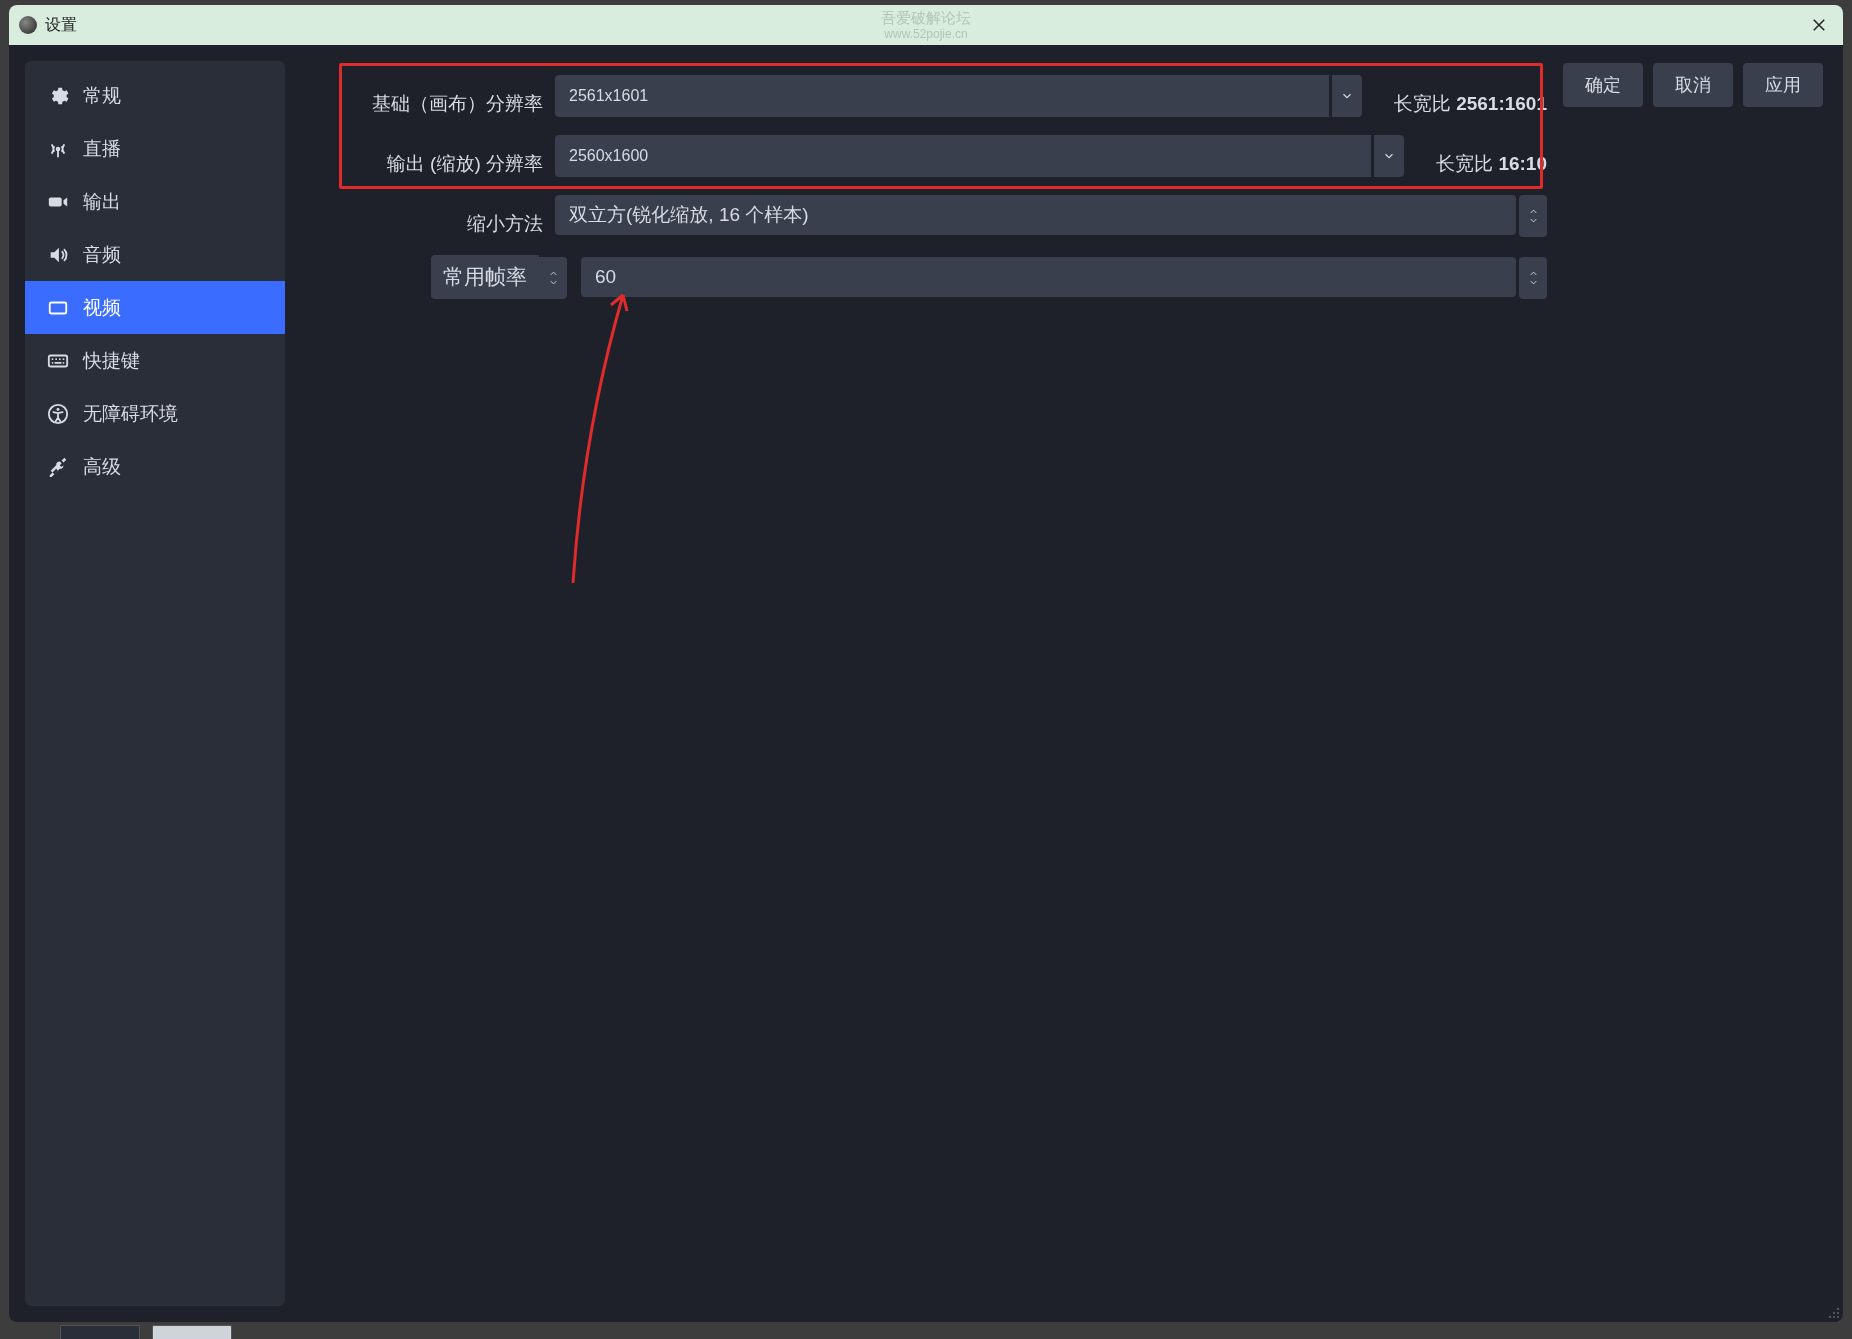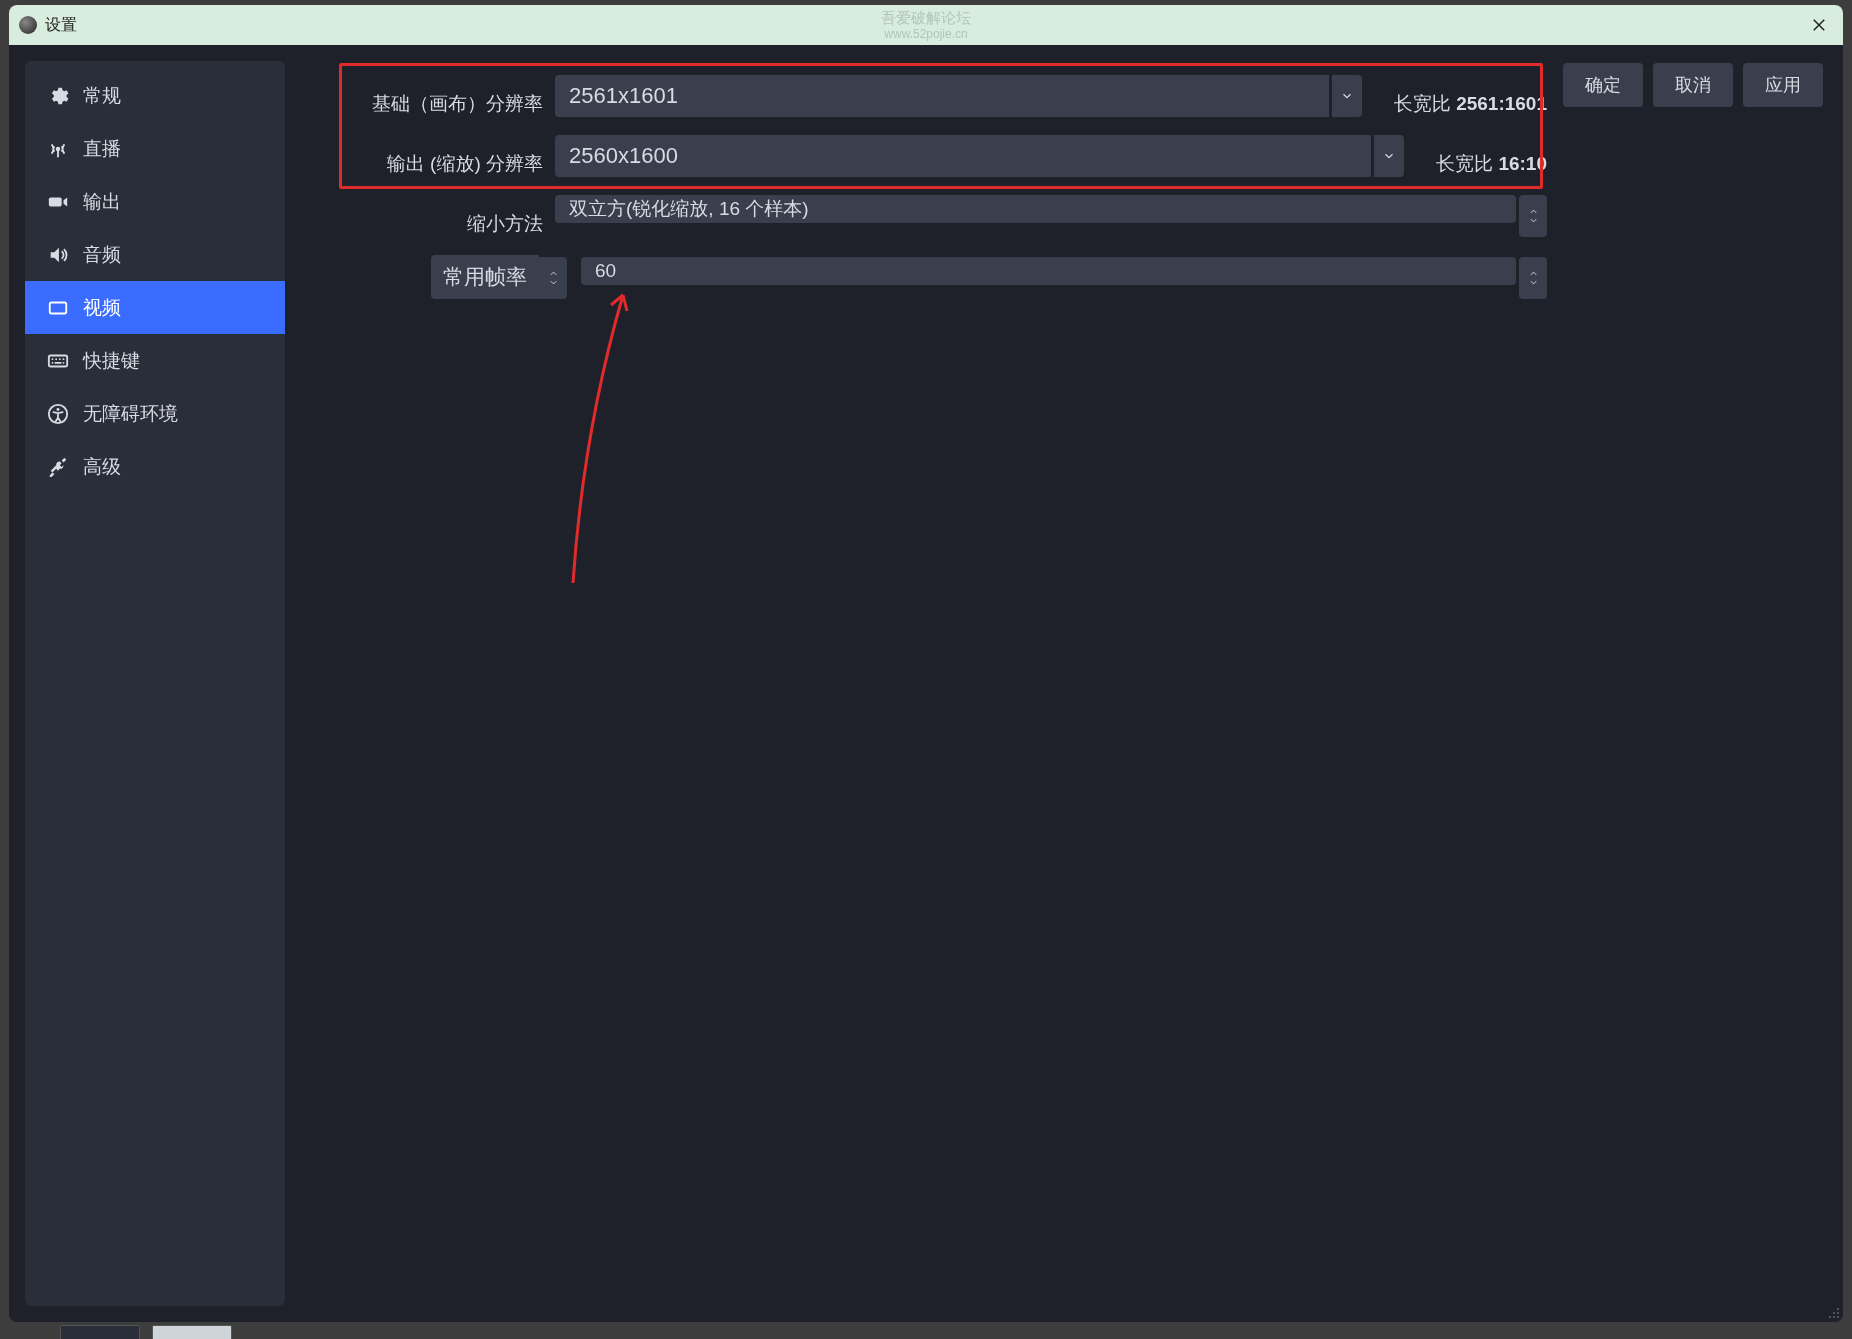--- a/index.html
+++ b/index.html
@@ -163,21 +163,21 @@
       align-items: center;
       min-width: 0;
     }
     .combo-input {
       flex: 1;
       height: 42px;
       background: #3a3f4d;
       border: none;
       border-radius: 4px 0 0 4px;
       color: #d8dbe3;
-      font-size: 22px;
+      font-size: 16px;
       padding: 0 14px;
     }
     .combo-btn {
       width: 30px;
       height: 42px;
       background: #3a3f4d;
       border-radius: 0 4px 4px 0;
       margin-left: 3px;
       display: flex;
       align-items: center;
@@ -211,21 +211,21 @@
       margin-left: 32px;
       white-space: nowrap;
     }
     .aspect-span b { font-weight: 700; }
     .select-wrap {
       flex: 1;
       display: flex;
     }
     .select {
       flex: 1;
-      height: 28px;
+      height: 40px;
       background: #3a3f4d;
       border-radius: 4px;
       color: #d8dbe3;
       font-size: 19px;
       padding: 0 14px;
       display: flex;
       align-items: center;
       cursor: pointer;
     }
     .footer {

